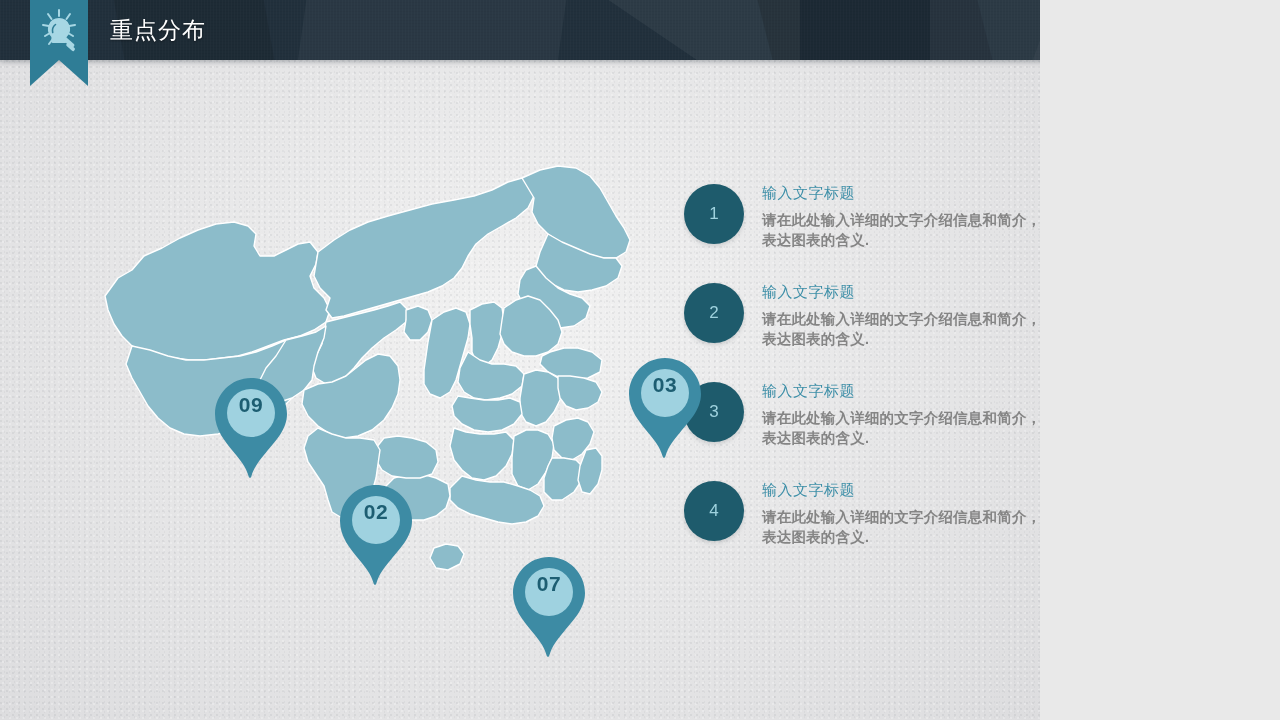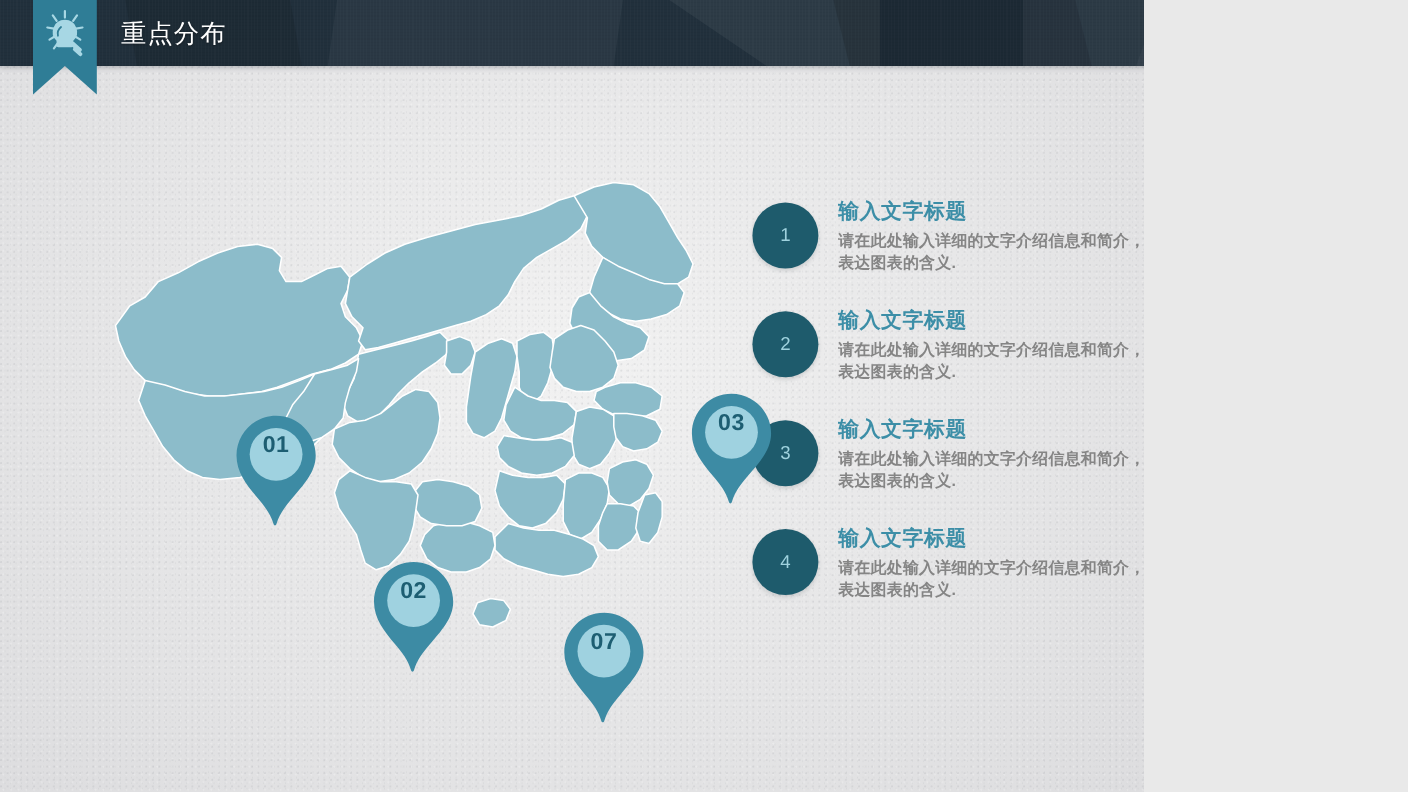--- a/index.html
+++ b/index.html
@@ -170,22 +170,22 @@
     border-radius: 50%;
     background: #1e5b6c;
     color: #9fd2de;
     font-size: 17px;
     text-align: center;
     line-height: 60px;
     box-shadow: 0 2px 4px rgba(60,70,80,.18);
   }
   .item-title {
     color: #3c8ea7;
-    font-size: 19px;
-    font-weight: bold;
+    font-size: 15px;
+    font-weight: normal;
     line-height: 26px;
     margin: 0 0 4px 0;
     letter-spacing: .5px;
   }
   .item-desc {
     color: #858585;
     font-size: 14.5px;
     line-height: 20px;
     margin: 0;
     width: 392px;
@@ -292,23 +292,23 @@
       </g>
     </svg>
   </div>
 
   <div id="markers">
       <div class="marker" style="left: 212px; top: 376px;">
         <svg viewBox="0 0 78 104">
           <path d="M39 2 C19.2 2 3 18.2 3 38 c0 15.5 9.6 27.2 19.4 39 c6.2 7.4 11.6 14.2 14.2 23.2 c0.6 2 2.2 2 2.8 0 c2.6 -9 8 -15.8 14.2 -23.2 C63.4 65.2 75 53.5 75 38 C75 18.2 58.8 2 39 2 z" fill="#3d8ba4"></path>
           <circle cx="39" cy="37" r="24" fill="#9fd2e0"></circle>
         </svg>
-        <span class="marker-label">01</span>
-      </div>
-      <div class="marker" style="left: 337px; top: 509px;">
+        <span class="marker-label">09</span>
+      </div>
+      <div class="marker" style="left: 337px; top: 483px;">
         <svg viewBox="0 0 78 104">
           <path d="M39 2 C19.2 2 3 18.2 3 38 c0 15.5 9.6 27.2 19.4 39 c6.2 7.4 11.6 14.2 14.2 23.2 c0.6 2 2.2 2 2.8 0 c2.6 -9 8 -15.8 14.2 -23.2 C63.4 65.2 75 53.5 75 38 C75 18.2 58.8 2 39 2 z" fill="#3d8ba4"></path>
           <circle cx="39" cy="37" r="24" fill="#9fd2e0"></circle>
         </svg>
         <span class="marker-label">02</span>
       </div>
       <div class="marker" style="left: 510px; top: 555px;">
         <svg viewBox="0 0 78 104">
           <path d="M39 2 C19.2 2 3 18.2 3 38 c0 15.5 9.6 27.2 19.4 39 c6.2 7.4 11.6 14.2 14.2 23.2 c0.6 2 2.2 2 2.8 0 c2.6 -9 8 -15.8 14.2 -23.2 C63.4 65.2 75 53.5 75 38 C75 18.2 58.8 2 39 2 z" fill="#3d8ba4"></path>
           <circle cx="39" cy="37" r="24" fill="#9fd2e0"></circle>

